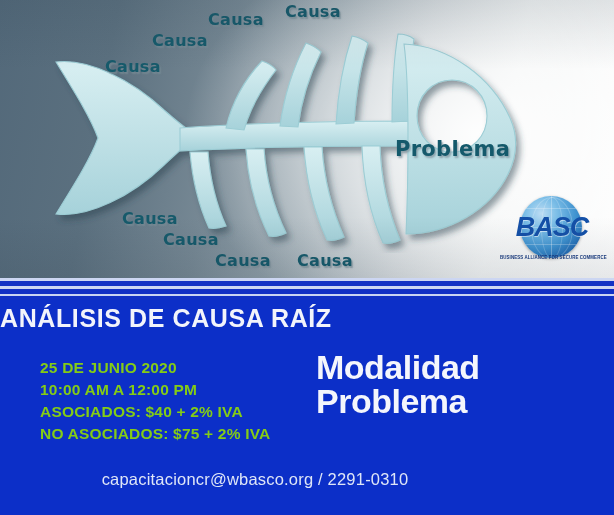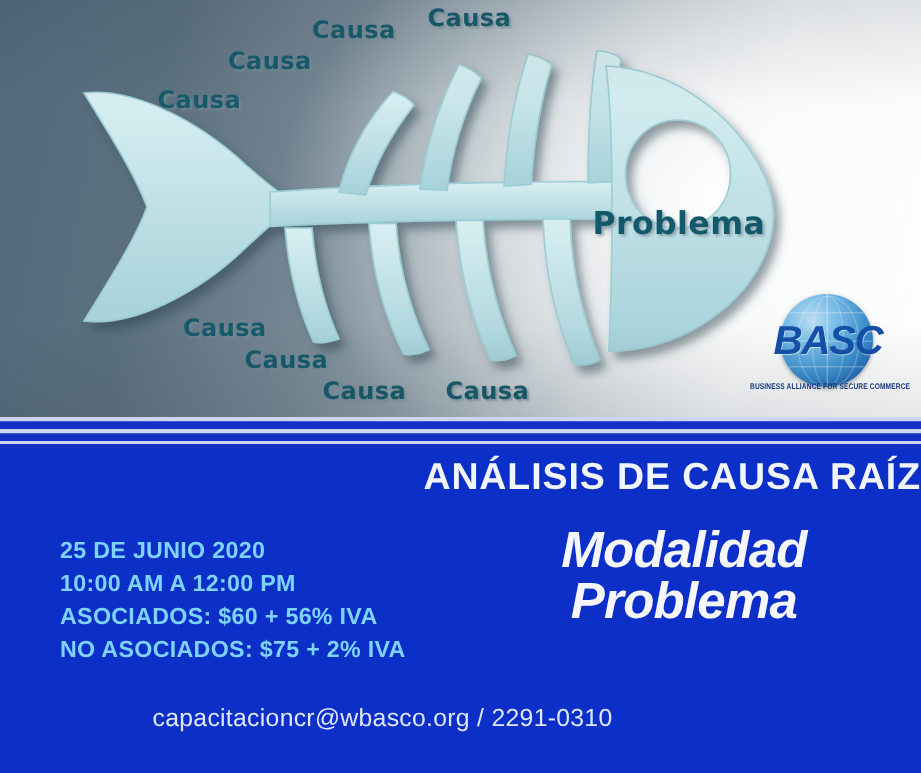--- a/index.html
+++ b/index.html
@@ -139,51 +139,49 @@
     left: 0; top: 300px;
     width: 614px;
     height: 215px;
     background: #0c2fc8;
   }
 
   #headline {
     position: absolute;
     left: 0; top: 4px;
     width: 614px;
-    text-align: right;
+    text-align: left;
     color: #f2f4fb;
     font-family: "Liberation Sans", sans-serif;
     font-weight: bold;
     font-size: 25px;
     letter-spacing: 0.6px;
   }
 
   #details {
     position: absolute;
     left: 40px;
     top: 57px;
-    color: #7dd3fc;
+    color: #84cc16;
     font-family: "Liberation Sans", sans-serif;
     font-weight: bold;
     font-size: 15.5px;
     line-height: 22px;
     letter-spacing: 0.2px;
   }
   #details .dline { white-space: nowrap; }
 
   #modality {
     position: absolute;
     left: 316px;
     top: 50px;
     width: 280px;
-    text-align: center;
     color: #f4f6fc;
     font-family: "Liberation Sans", sans-serif;
     font-weight: bold;
-    font-style: italic;
     font-size: 34px;
     line-height: 34px;
     letter-spacing: -0.5px;
   }
 
   #contact {
     position: absolute;
     left: 0; top: 170px;
     width: 510px;
     text-align: center;
@@ -318,21 +316,21 @@
     <div class="band band-blue" style="top:18px; height:4px;"></div>
   </div>
 
   <div id="info">
 
     <div id="headline">ANÁLISIS DE CAUSA RAÍZ</div>
 
     <div id="details">
       <div class="dline">25 DE JUNIO 2020</div>
       <div class="dline">10:00 AM A 12:00 PM</div>
-      <div class="dline">ASOCIADOS: $60 + 56% IVA</div>
+      <div class="dline">ASOCIADOS: $40 + 2% IVA</div>
       <div class="dline">NO ASOCIADOS: $75 + 2% IVA</div>
     </div>
 
     <div id="modality">
       <div>Modalidad</div>
       <div>Problema</div>
     </div>
 
     <div id="contact">capacitacioncr@wbasco.org / 2291-0310</div>
   </div>

